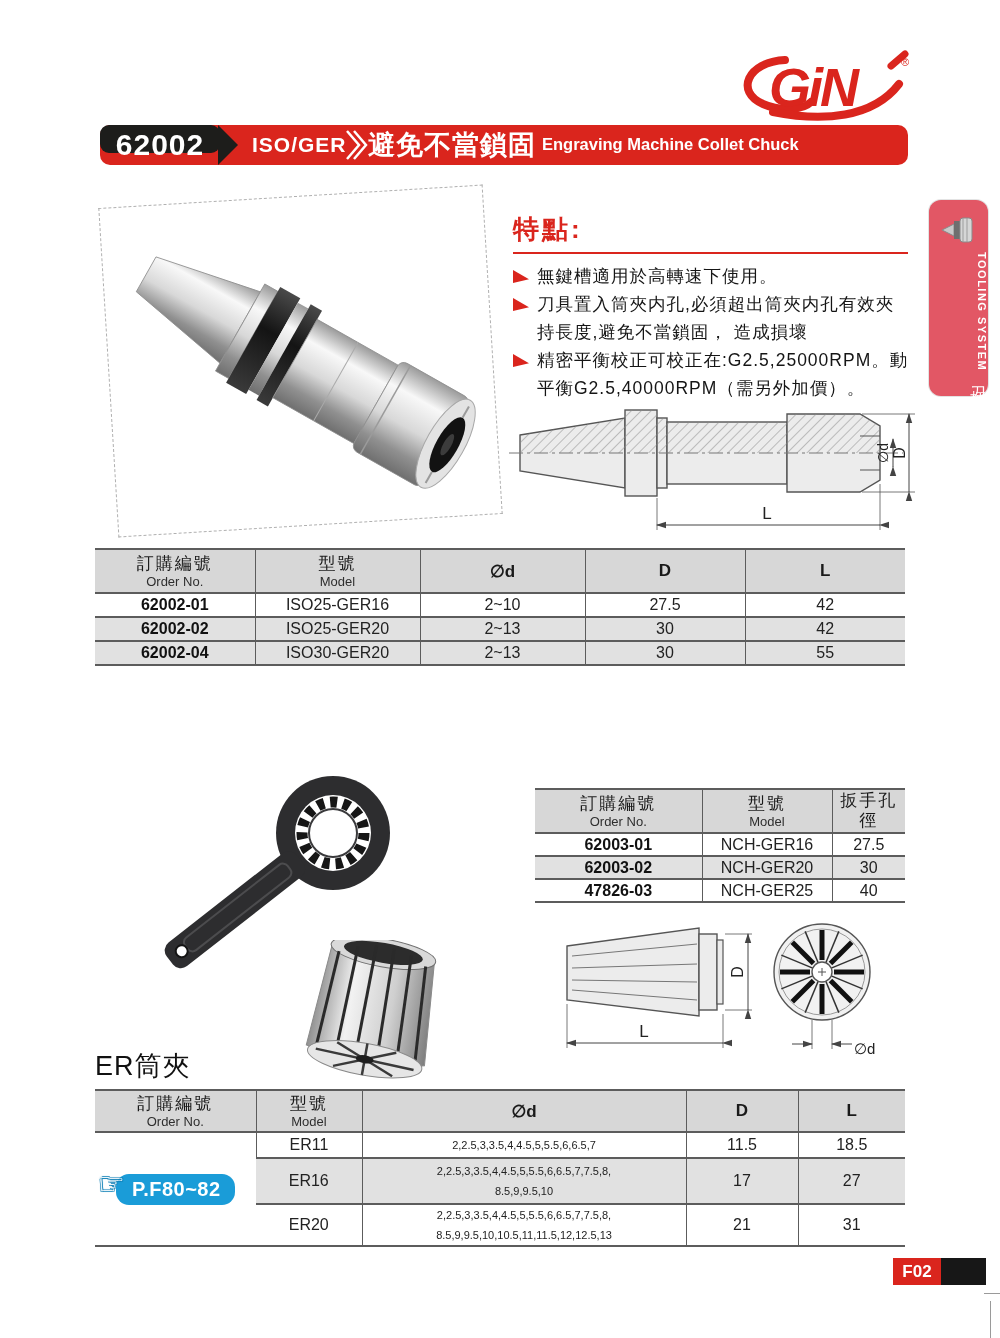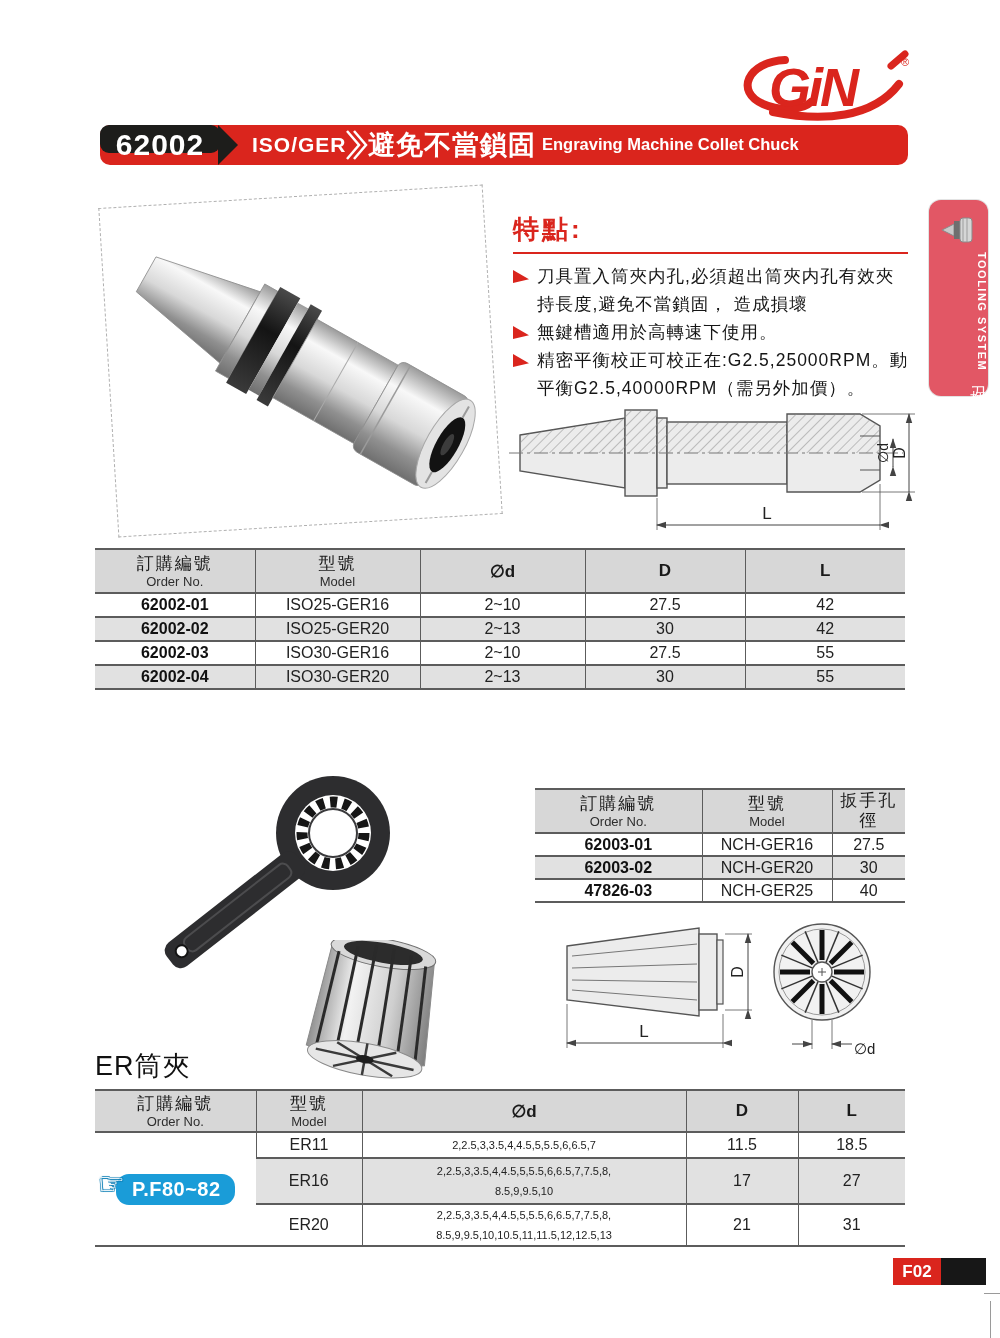--- a/index.html
+++ b/index.html
@@ -157,25 +157,25 @@
         <line x1="168" y1="31" x2="168" y2="44" stroke="#9a9a9a" stroke-width="2"></line>
       </g>
     </svg>
   </div>
 
   <div class="features">
     <div class="feat-head">特點:</div>
     <div class="feat-rule"></div>
     <div class="feat-item">
       <span class="feat-bullet"></span>
-      <span>刀具置入筒夾内孔,必須超出筒夾内孔有效夾持長度,避免不當鎖固， 造成損壞</span>
+      <span>無鍵槽適用於高轉速下使用。</span>
     </div>
     <div class="feat-item">
       <span class="feat-bullet"></span>
-      <span>無鍵槽適用於高轉速下使用。</span>
+      <span>刀具置入筒夾内孔,必須超出筒夾内孔有效夾持長度,避免不當鎖固， 造成損壞</span>
     </div>
     <div class="feat-item">
       <span class="feat-bullet"></span>
       <span>精密平衡校正可校正在:G2.5,25000RPM。動平衡G2.5,40000RPM（需另外加價）。</span>
     </div>
   </div>
 
   <div class="side-tab">
     <svg class="tab-img" width="41" height="40" viewBox="0 0 41 40">
       <polygon points="4,22 16,16 16,28" fill="#c9c9c9" stroke="#8a8a8a"></polygon>
@@ -264,27 +264,20 @@
         <td class="val">2~10</td>
         <td class="val">27.5</td>
         <td class="val">42</td>
       </tr>
       <tr class="t-gray">
         <td class="ord">62002-02</td>
         <td class="val">ISO25-GER20</td>
         <td class="val">2~13</td>
         <td class="val">30</td>
         <td class="val">42</td>
-      </tr>
-      <tr class="t-white">
-        <td class="ord">62002-03</td>
-        <td class="val">ISO30-GER16</td>
-        <td class="val">2~10</td>
-        <td class="val">27.5</td>
-        <td class="val">55</td>
       </tr>
       <tr class="t-gray">
         <td class="ord">62002-04</td>
         <td class="val">ISO30-GER20</td>
         <td class="val">2~13</td>
         <td class="val">30</td>
         <td class="val">55</td>
       </tr>
     </tbody>
   </table>

